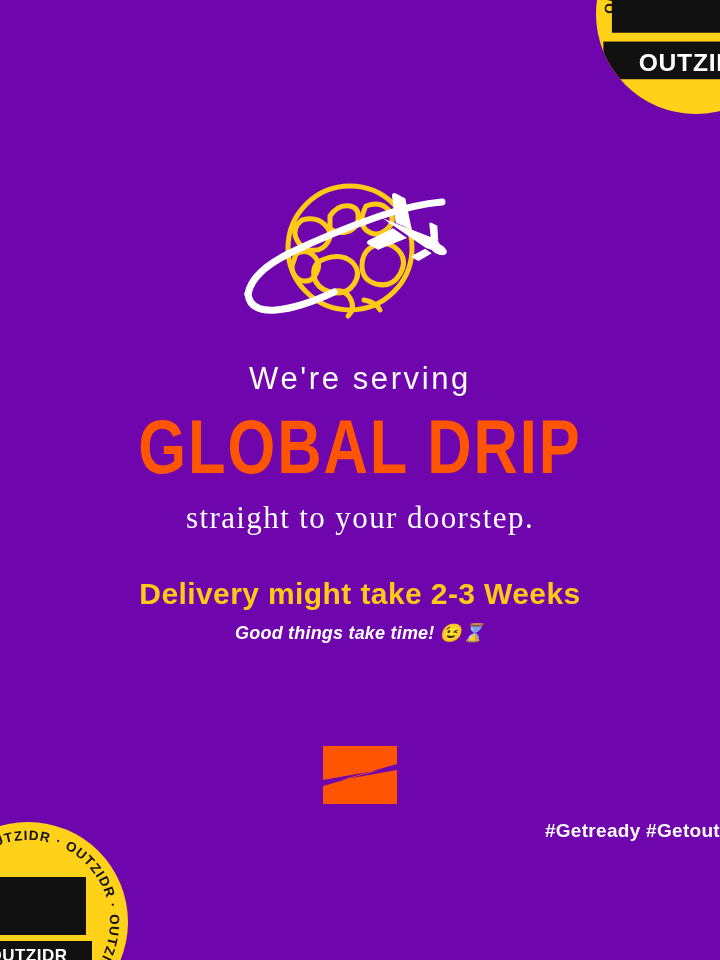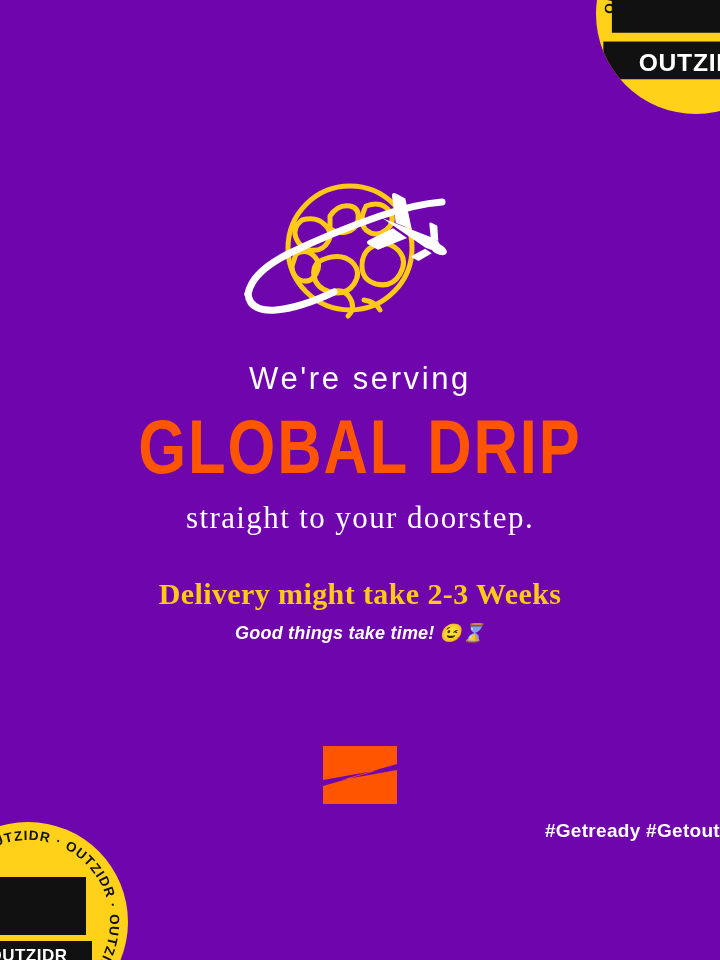--- a/index.html
+++ b/index.html
@@ -122,21 +122,20 @@
     margin-top: 26px;
     font-family: Liberation Serif, serif;
   }
   .line-delivery {
     color: #ffc916;
     font-size: 30px;
     font-weight: bold;
     letter-spacing: 0.4px;
     line-height: 1.1;
     margin-top: 42px;
-    font-family: Liberation Serif, serif;
   }
   .line-good {
     color: #ffffff;
     font-size: 18px;
     font-weight: bold;
     font-style: italic;
     letter-spacing: 0.2px;
     line-height: 1.1;
     margin-top: 14px;
   }

